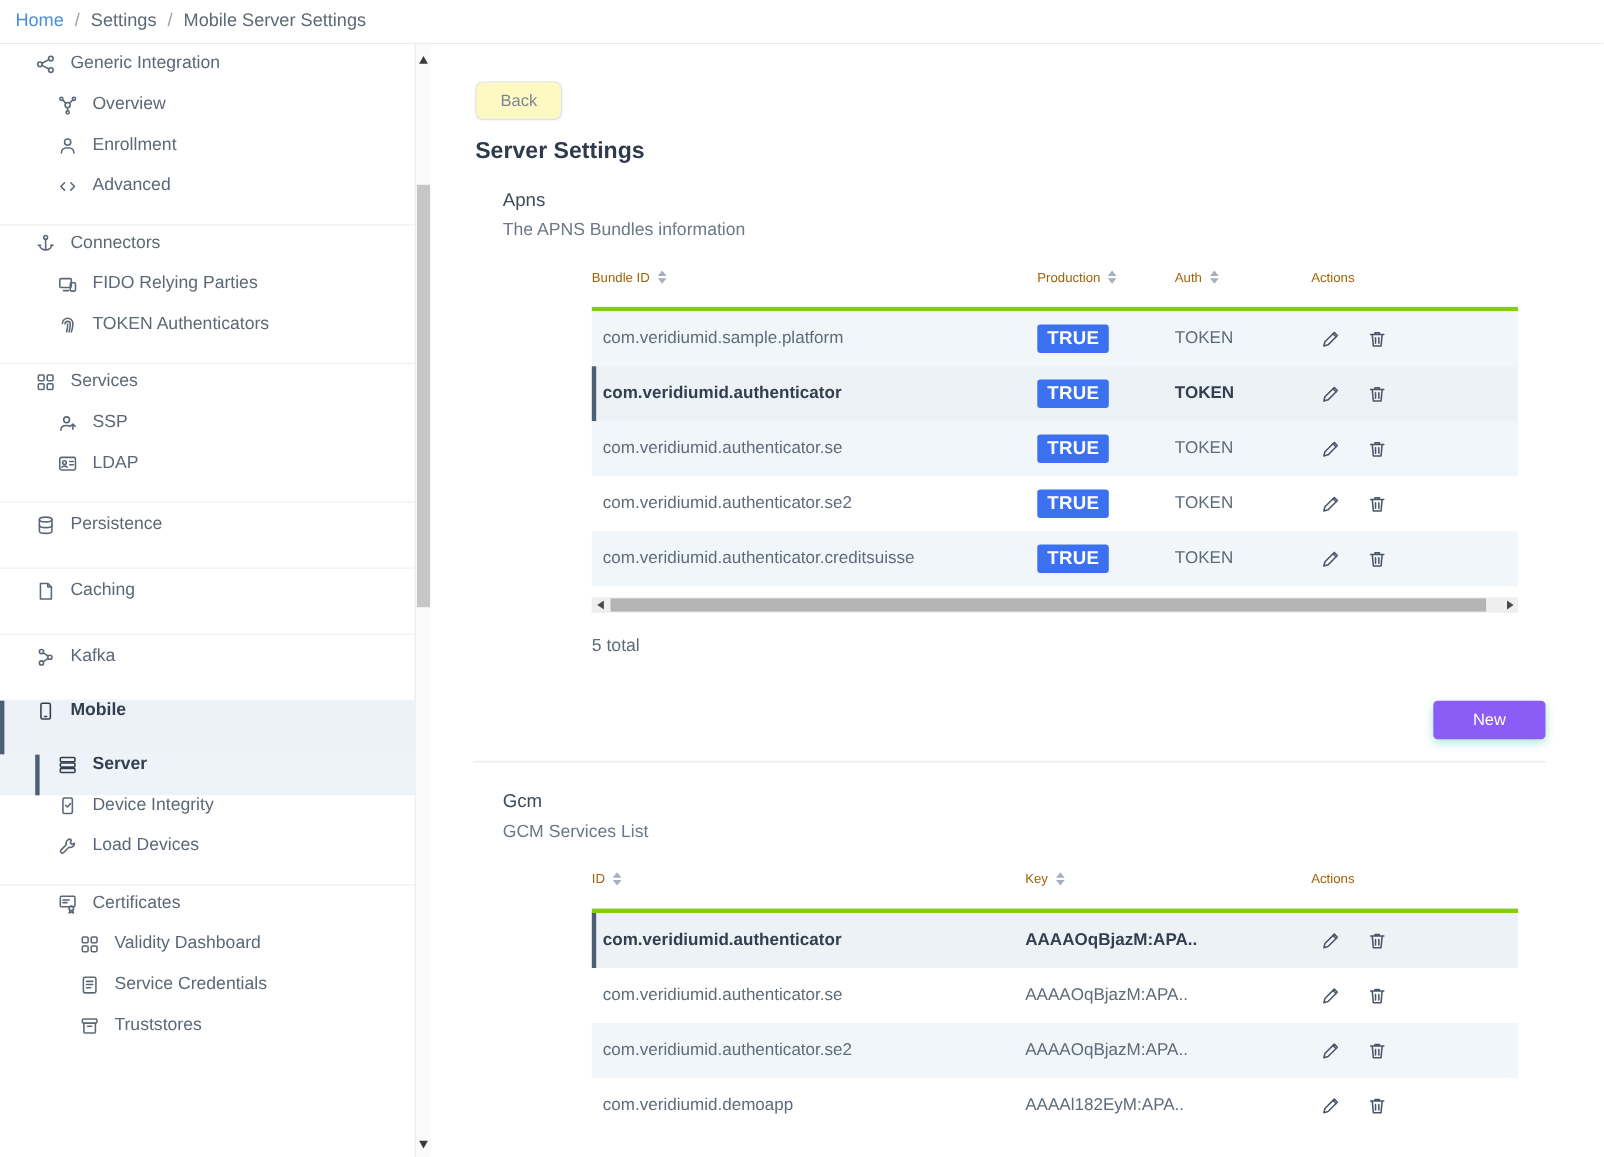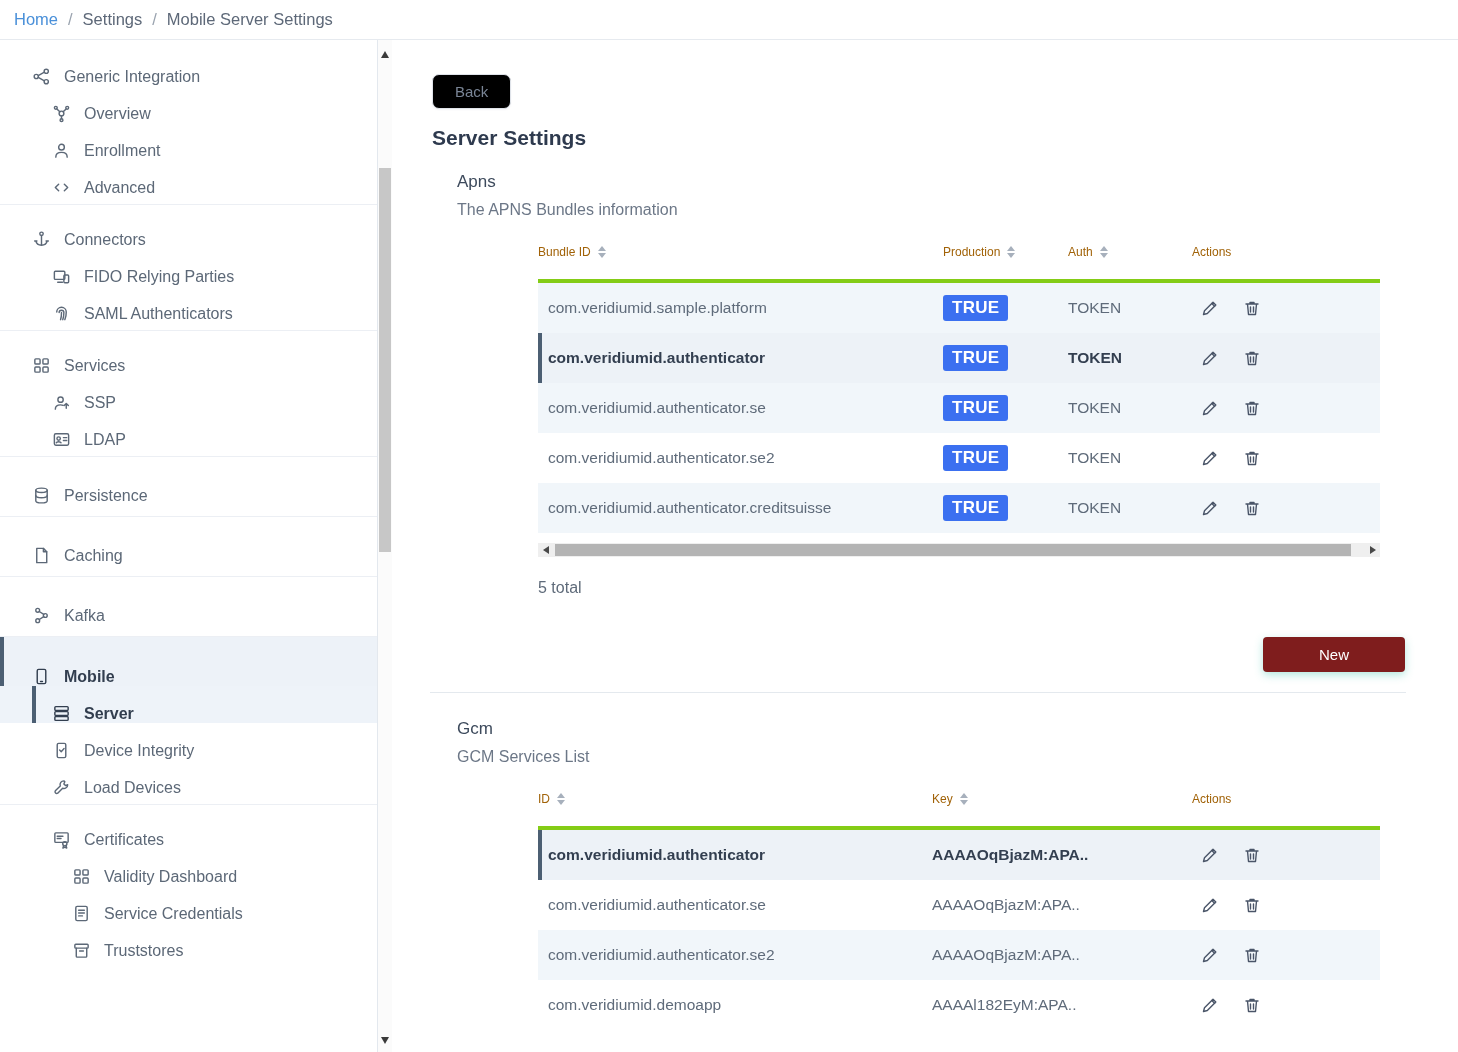--- a/index.html
+++ b/index.html
@@ -15,21 +15,21 @@
   .crumb-cur { color:#5d6878; }
 
   .layout { display:flex; height:1012px; }
 
   
   .sidebar { width:392px; display:flex; flex-shrink:0; }
   .side-items { flex:1; border-right:1px solid #e3e8ee; padding-top:2px; overflow:hidden; }
   .group { padding:7px 0; border-bottom:1px solid #eceff4; }
   .group.roomy { padding:11px 0; }
   .group:last-child { border-bottom:none;padding-left:20px; }
-  .nav-item { height:37px; display:flex; align-items:flex-end; gap:13px;
+  .nav-item { height:37px; display:flex; align-items:flex-start; gap:13px;
     padding-left:32px; color:#5c6877; font-size:16px; cursor:pointer; position:relative; }
   .nav-item.sub { padding-left:52px; }
   .nav-item .icn { width:19px; height:19px; flex-shrink:0; display:inline-flex; color:#5c6877; }
   .nav-item.active-head { background:#edf2f8; color:#323e4f; font-weight:bold; height:49px; }
   .nav-item.active-head .icn { color:#323e4f; }
   .nav-item.active-head::before { content:""; position:absolute; left:0; top:0; bottom:0;
     width:4px; background:#4c5f73; }
   .nav-item.active-sub { background:#eef3f9; color:#323e4f; font-weight:bold; }
   .nav-item.active-sub .icn { color:#323e4f; }
   .nav-item.active-sub::before { content:""; position:absolute; left:32px; top:0; bottom:0;
@@ -45,21 +45,21 @@
   .vs-arrow.up { top:6px; } .vs-arrow.down { bottom:4px; }
   .tri-up { width:0; height:0; border-left:4.5px solid transparent;
     border-right:4.5px solid transparent; border-bottom:7px solid #3a3a3a; }
   .tri-down { width:0; height:0; border-left:4.5px solid transparent;
     border-right:4.5px solid transparent; border-top:7px solid #3a3a3a; }
   .vs-thumb { position:absolute; left:1px; top:128px; width:12px; height:384px;
     background:#c7c7c7; cursor:pointer; }
 
   
   .main { flex:1; padding:34px 52px 0 40px; overflow:hidden; }
-  .back-btn { padding:8px 22px; font-size:15px; color:#7a8596; background:#000000;
+  .back-btn { padding:8px 22px; font-size:15px; color:#7a8596; background:#fef9c3;
     border:1px solid #dfe3e9; border-radius:7px; cursor:pointer;
     box-shadow:0 1px 2px rgba(40,60,90,.05); font-family:inherit; }
   .page-title { font-size:21px; font-weight:bold; color:#2e3a4e; margin:17px 0 22px; }
 
   .section { padding-left:25px; }
   .sec-title { font-size:17px; color:#3d4a5c; margin-bottom:9px; }
   .sec-sub { font-size:16px; color:#6c7787; margin-bottom:20px; }
 
   .tablewrap { margin-left:81px; width:842px; }
   .thead { display:grid; align-items:start; color:#a16207; font-size:12px;
@@ -98,22 +98,22 @@
   .tri-left { width:0; height:0; border-top:4.5px solid transparent;
     border-bottom:4.5px solid transparent; border-right:6px solid #4a4a4a; }
   .tri-right { width:0; height:0; border-top:4.5px solid transparent;
     border-bottom:4.5px solid transparent; border-left:6px solid #4a4a4a; }
   .hs-track { flex:1; height:14px; position:relative; }
   .hs-thumb { position:absolute; left:2px; top:1px; height:12px; width:98%;
     background:#b4b4b4; cursor:pointer; }
 
   .total-line { margin-top:22px; font-size:16px; color:#5f6b7a; margin-left:81px; }
   .new-row { display:flex; justify-content:flex-end; margin-top:40px; width:948px; }
-  .new-btn { background:#7f1d1d; color:#fff; border:none; border-radius:4px;
-    font-size:15px; padding:9px 56px; cursor:pointer; font-family:inherit;
+  .new-btn { background:#8b5cf6; color:#fff; border:none; border-radius:4px;
+    font-size:15px; padding:9px 36px; cursor:pointer; font-family:inherit;
     box-shadow:0 3px 8px rgba(84,201,181,.45);margin-left:13px; }
   .divider { border:none; border-top:1px solid #e4e9ee; margin:20px 0 26px -2px; }
 </style>
 </head>
 <body>
 
 <header class="crumbbar">
   <a class="crumb-home">Home</a>
   <span class="crumb-sep">/</span>
   <a class="crumb-mid">Settings</a>
@@ -190,21 +190,21 @@
           <span>FIDO Relying Parties</span>
         </div>
         <div class="nav-item sub">
           <span class="icn">
               <svg class="ic" viewBox="0 0 20 20">
                 <path d="M5 8.5a5 5 0 0 1 10 0c0 3-.5 6-1.5 8"></path>
                 <path d="M7.5 9a2.5 2.5 0 0 1 5 0c0 2.8-.4 5.5-1.2 7.5"></path>
                 <path d="M10 9c0 3-.3 5.5-1 7.5"></path>
               </svg>
             </span>
-          <span>SAML Authenticators</span>
+          <span>TOKEN Authenticators</span>
         </div>
       </div>
 
       <div class="group">
         <div class="nav-item">
           <span class="icn">
               <svg class="ic" viewBox="0 0 20 20">
                 <rect x="3" y="3" width="5.5" height="5.5" rx="1"></rect>
                 <rect x="11.5" y="3" width="5.5" height="5.5" rx="1"></rect>
                 <rect x="3" y="11.5" width="5.5" height="5.5" rx="1"></rect>

